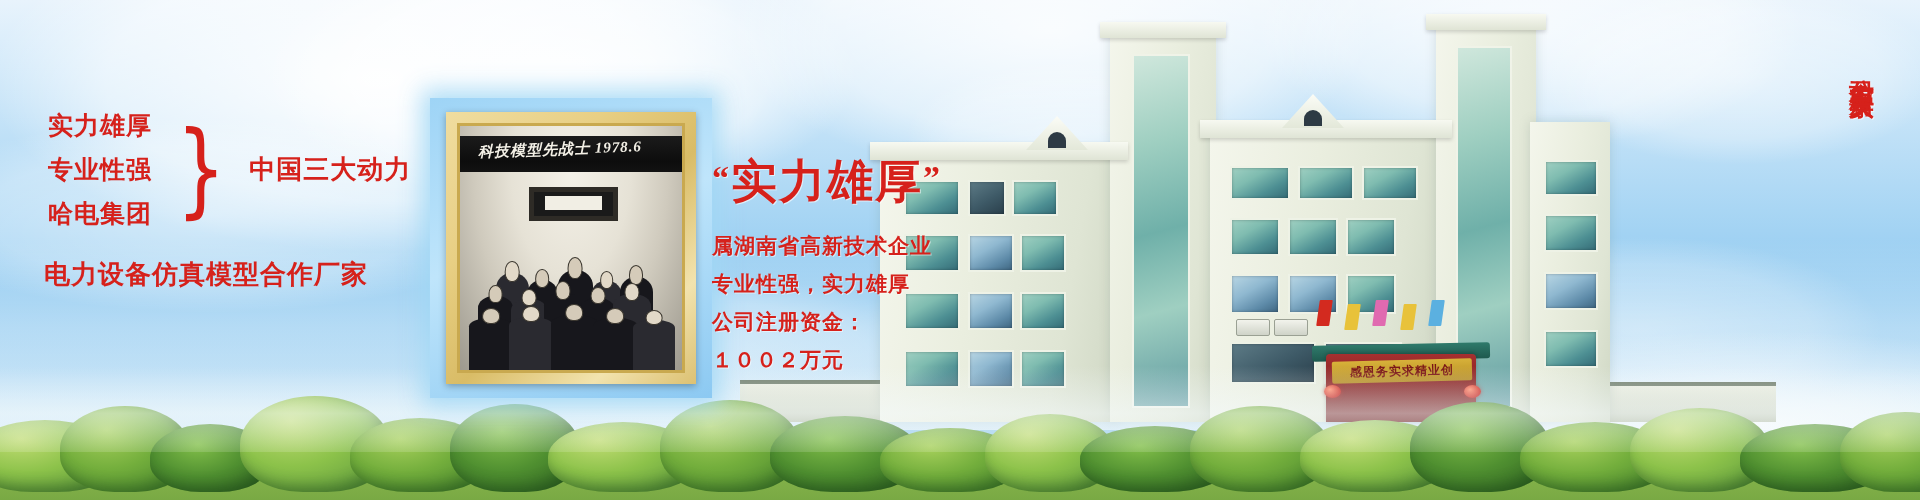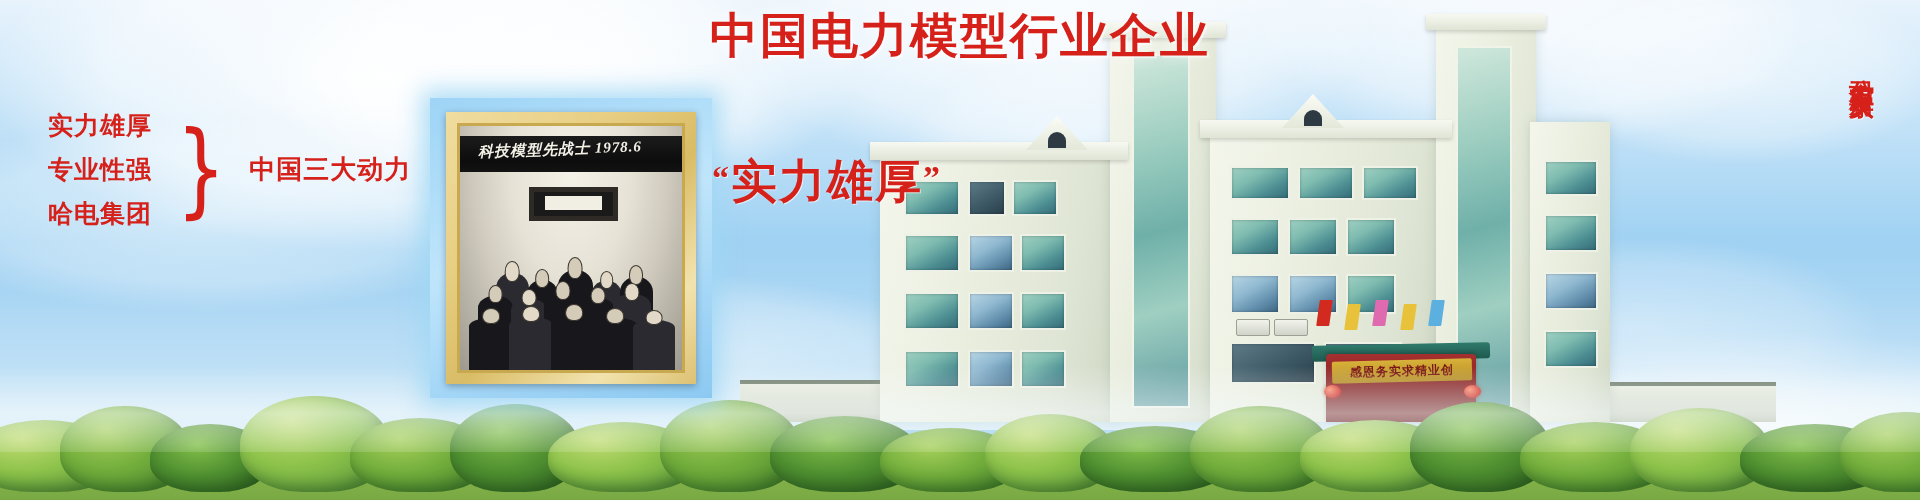--- a/index.html
+++ b/index.html
@@ -421,32 +421,32 @@
     <div class="cloud c3"></div>
     <div class="cloud c4"></div>
     <div class="cloud c5"></div>
     <div class="cloud c6"></div>
     <div class="cloud c7"></div>
     <div class="cloud c8"></div>
     <div class="cloud c9"></div>
     <div class="haze"></div>
   </div>
 
-  <div class="title">中国电力模型行业企业</div>
 
   <div class="left-block">
     <div class="three-row">
       <div class="three-names">
         <div>实力雄厚</div>
         <div>专业性强</div>
         <div>哈电集团</div>
       </div>
       <div class="brace">}</div>
       <div class="three-label">中国三大动力</div>
     </div>
+    <div class="partner-line">电力设备仿真模型合作厂家</div>
   </div>
 
   <div class="photo-wrap">
     <div class="glow"></div>
     <div class="frame">
       <div class="frame-inner">
         <div class="photo">
           <div class="photo-banner">
             <span>科技模型先战士 1978.6</span>
           </div>
@@ -502,20 +502,26 @@
               </div>
           </div>
         </div>
       </div>
     </div>
   </div>
 
   <div class="center-block">
     <div class="quote">
       <span class="qm">“</span><span>实力雄厚</span><span class="qm">”</span>
+    </div>
+    <div class="desc">
+      <div>属湖南省高新技术企业</div>
+      <div>专业性强，实力雄厚</div>
+      <div>公司注册资金：</div>
+      <div>１００２万元</div>
     </div>
   </div>
 
   <div class="building-zone">
     <div class="fence"></div>
     <div class="fence2"></div>
 
     <div class="blk left"></div>
     <div class="blk tower"></div>
     <div class="blk mid"></div>

